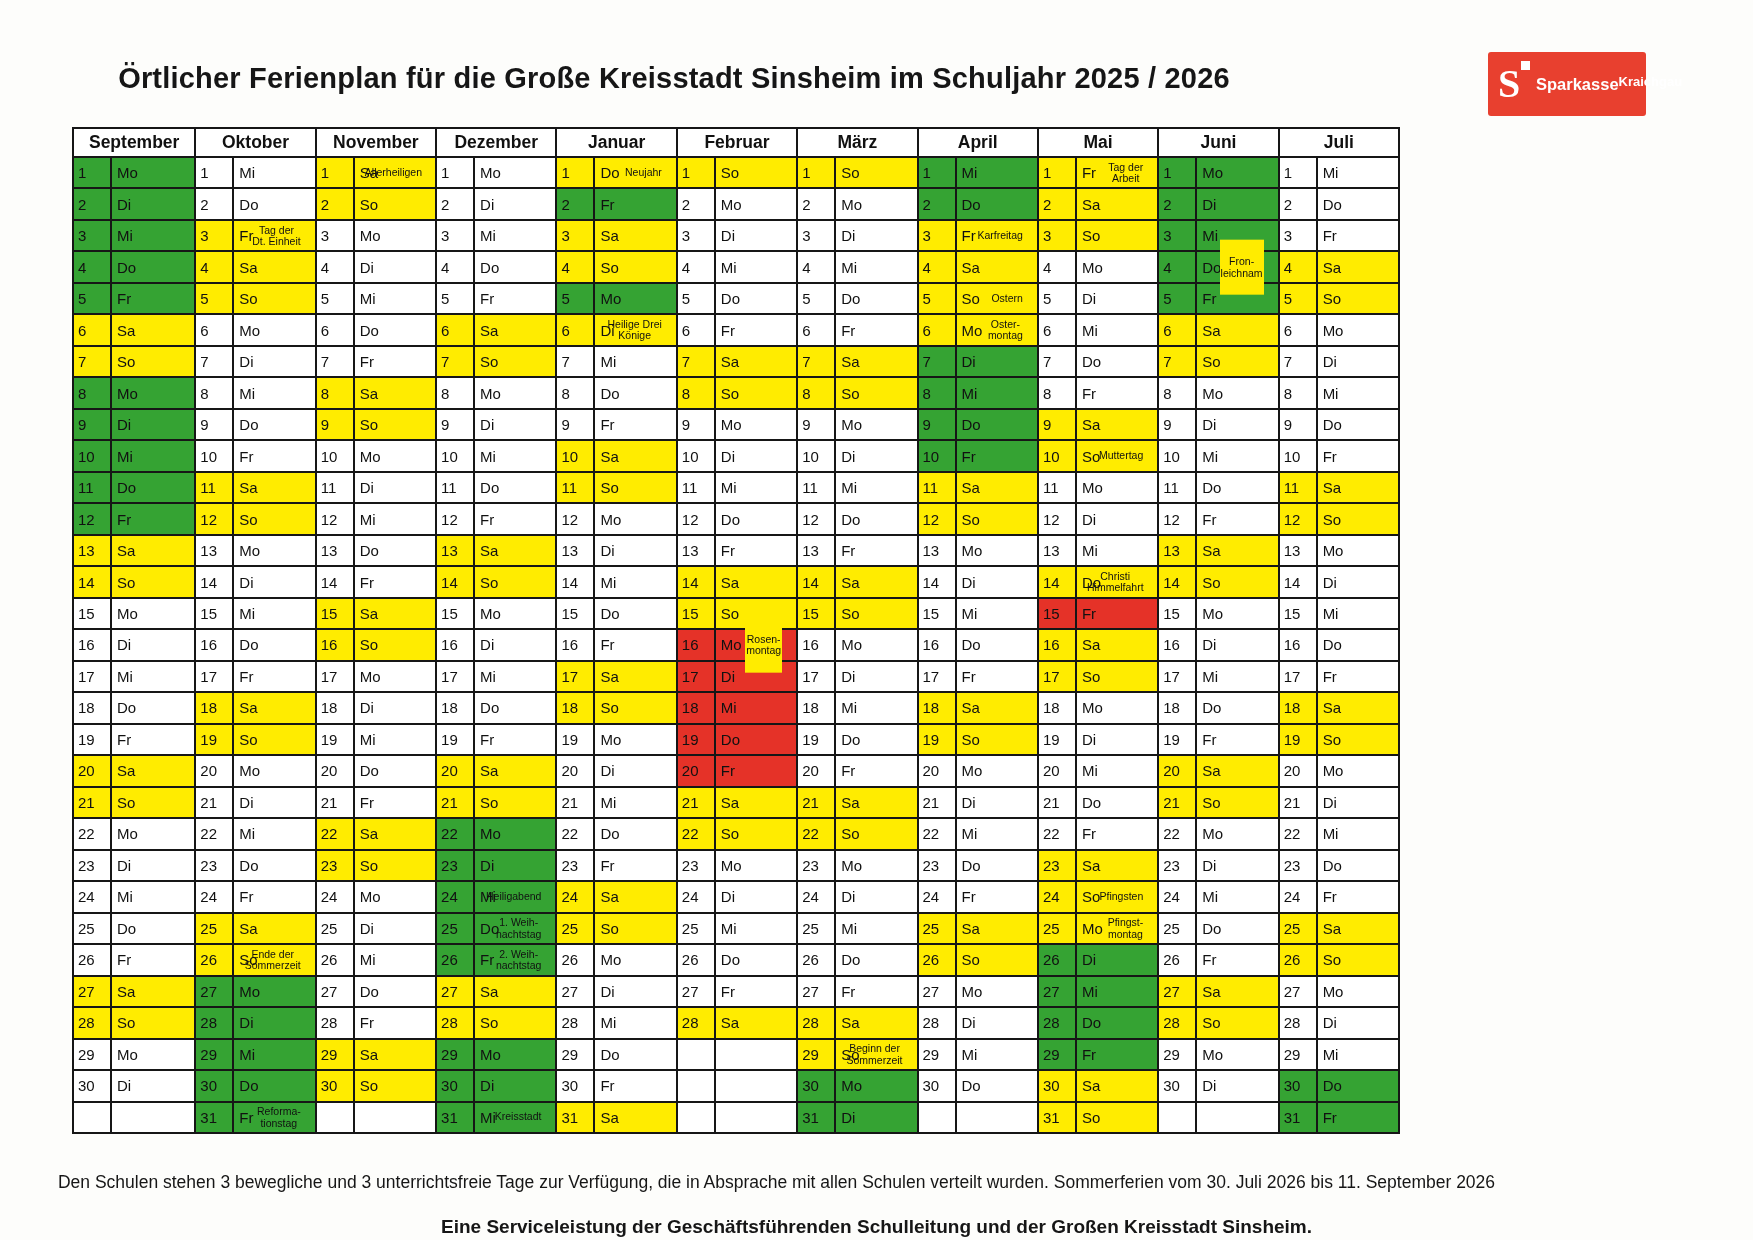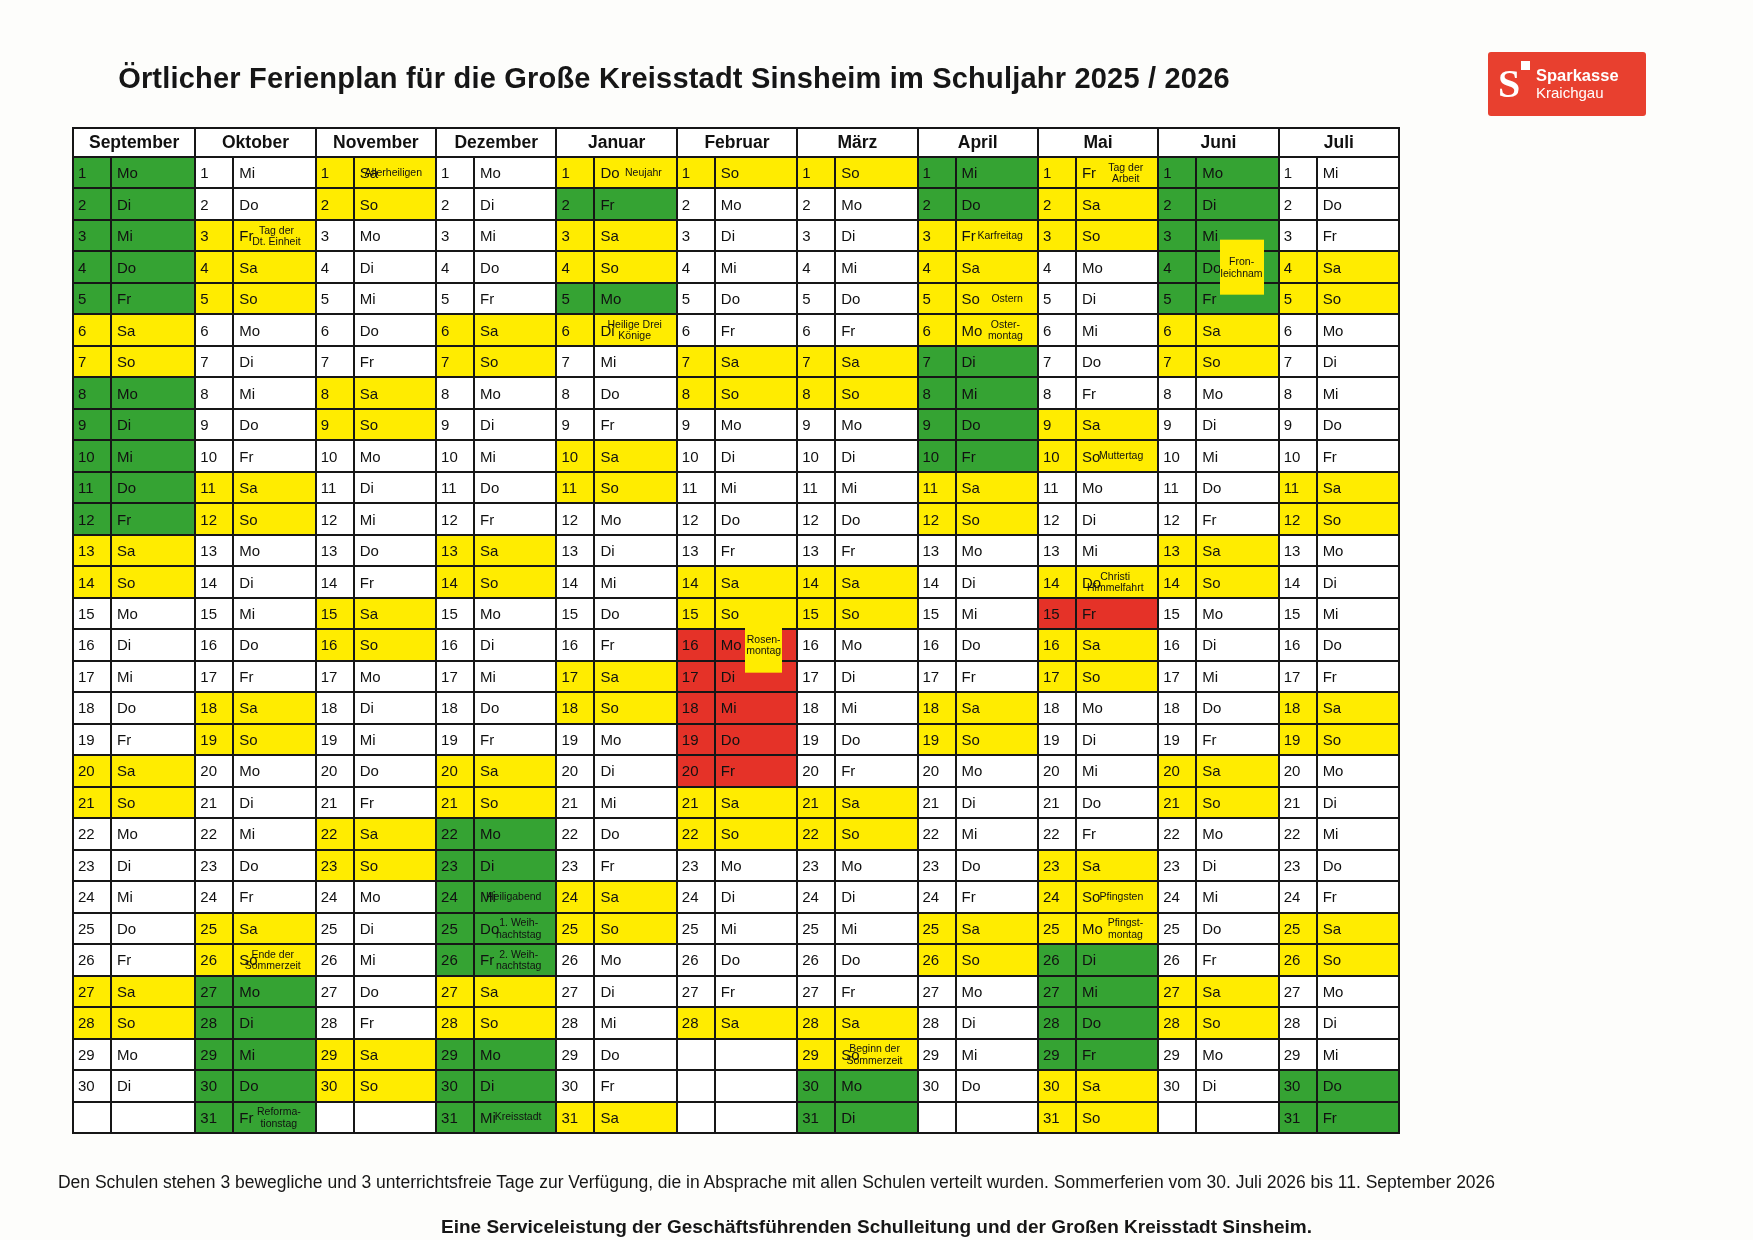--- a/index.html
+++ b/index.html
@@ -13,23 +13,23 @@
   }
   
   .logo{
     position:absolute;left:1488px;top:52px;width:158px;height:64px;
     display:flex;align-items:center;gap:8px;padding:0 10px;box-sizing:border-box;
     border-radius:3px;
   }
   .s-mark{position:relative;width:30px;height:44px;flex:0 0 auto;}
   .s-mark .s{font-size:40px;font-weight:bold;color:#fff;line-height:44px;font-family:"Liberation Serif",serif;}
   .s-mark .dot{position:absolute;right:-2px;top:-1px;width:9px;height:9px;background:#fff;}
-  .logo-text{display:flex;flex-direction:column;line-height:1.12;}
+  .logo-text{display:flex;flex-direction:row;line-height:1.12;}
   .logo-text .l1{color:#fff;font-weight:bold;font-size:16.5px;}
-  .logo-text .l2{color:#fff;font-weight:normal;font-size:15px;}
+  .logo-text .l2{color:#fff;font-weight:bold;font-size:13px;}
   
   .calendar{
     position:absolute;left:72px;top:127px;width:1328px;height:1007px;
     display:grid;grid-template-columns:repeat(11,1fr);
     border:2px solid #161616;background:#fff;box-sizing:border-box;
   }
   .month-col{
     display:grid;grid-template-rows:27px repeat(31,1fr);
     border-left:2px solid #161616;box-sizing:border-box;min-width:0;
   }

